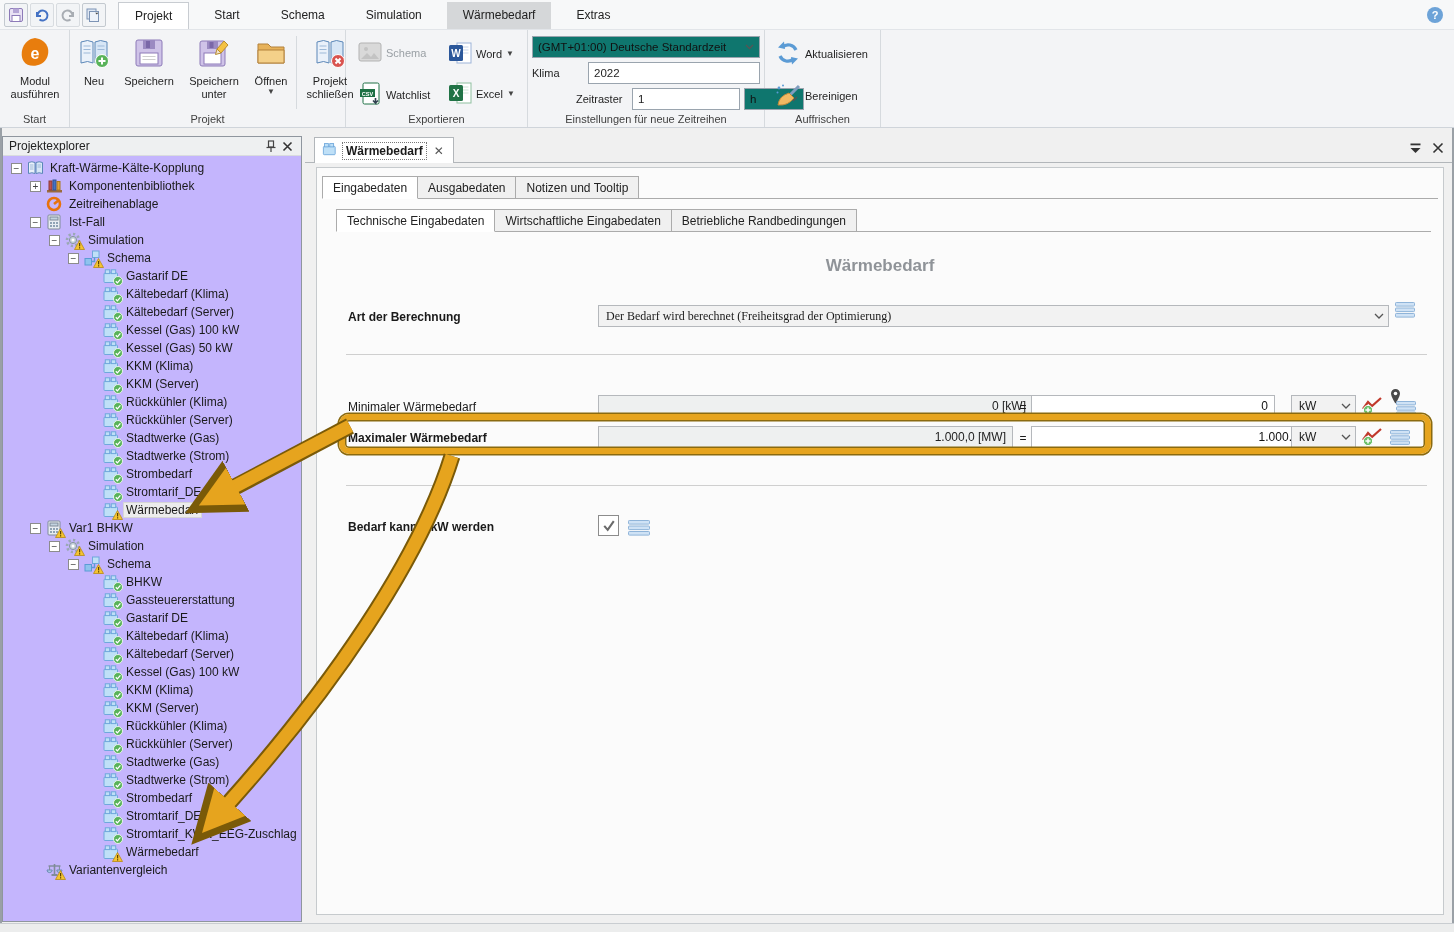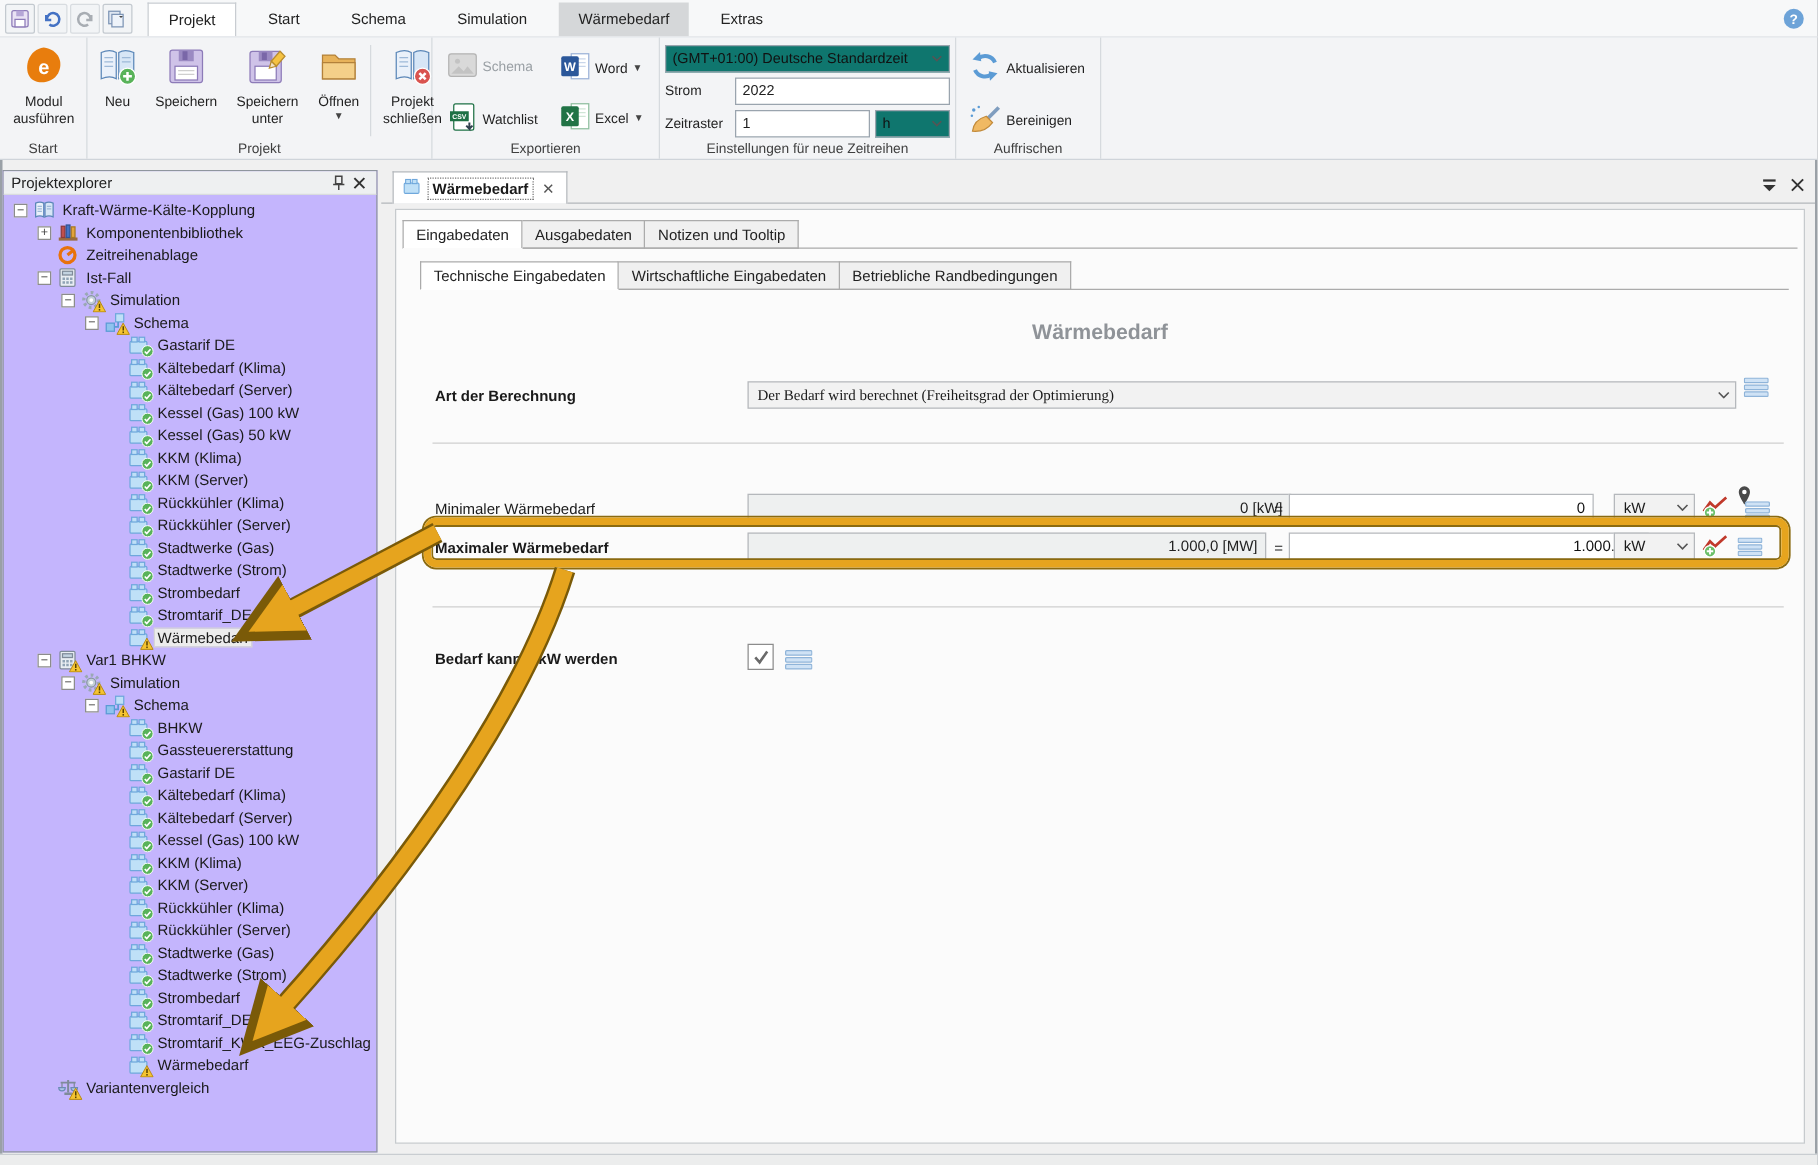--- a/index.html
+++ b/index.html
@@ -281,25 +281,25 @@
   </div>
 
   <div class="grp grp-zeit">
     <div class="combo" style="position:absolute; left:4px; top:6px; width:228px;">
       <span class="cv">(GMT+01:00) Deutsche Standardzeit</span>
       <svg width="9" height="6" viewBox="0 0 9 6">
           <path d="M1 1 l3.5 3.5 L8 1" fill="none" stroke="#555" stroke-width="1.4"></path>
         </svg>
     </div>
     <div class="smallrow" style="left:4px; top:32px;">
-      <span style="width:52px;">Strom</span>
+      <span style="width:52px;">Klima</span>
       <span class="tfield" style="width:172px;">2022</span>
     </div>
     <div class="smallrow" style="left:4px; top:58px;">
-      <span style="width:52px;">Zeitraster</span>
+      <span style="width:52px;margin-left:44px;">Zeitraster</span>
       <span class="tfield" style="width:108px;">1</span>
       <span class="combo" style="width:60px;">
         <span class="cv">h</span>
         <svg width="9" height="6" viewBox="0 0 9 6">
             <path d="M1 1 l3.5 3.5 L8 1" fill="none" stroke="#555" stroke-width="1.4"></path>
           </svg>
       </span>
     </div>
     <div class="grpcap">Einstellungen für neue Zeitreihen</div>
   </div>

